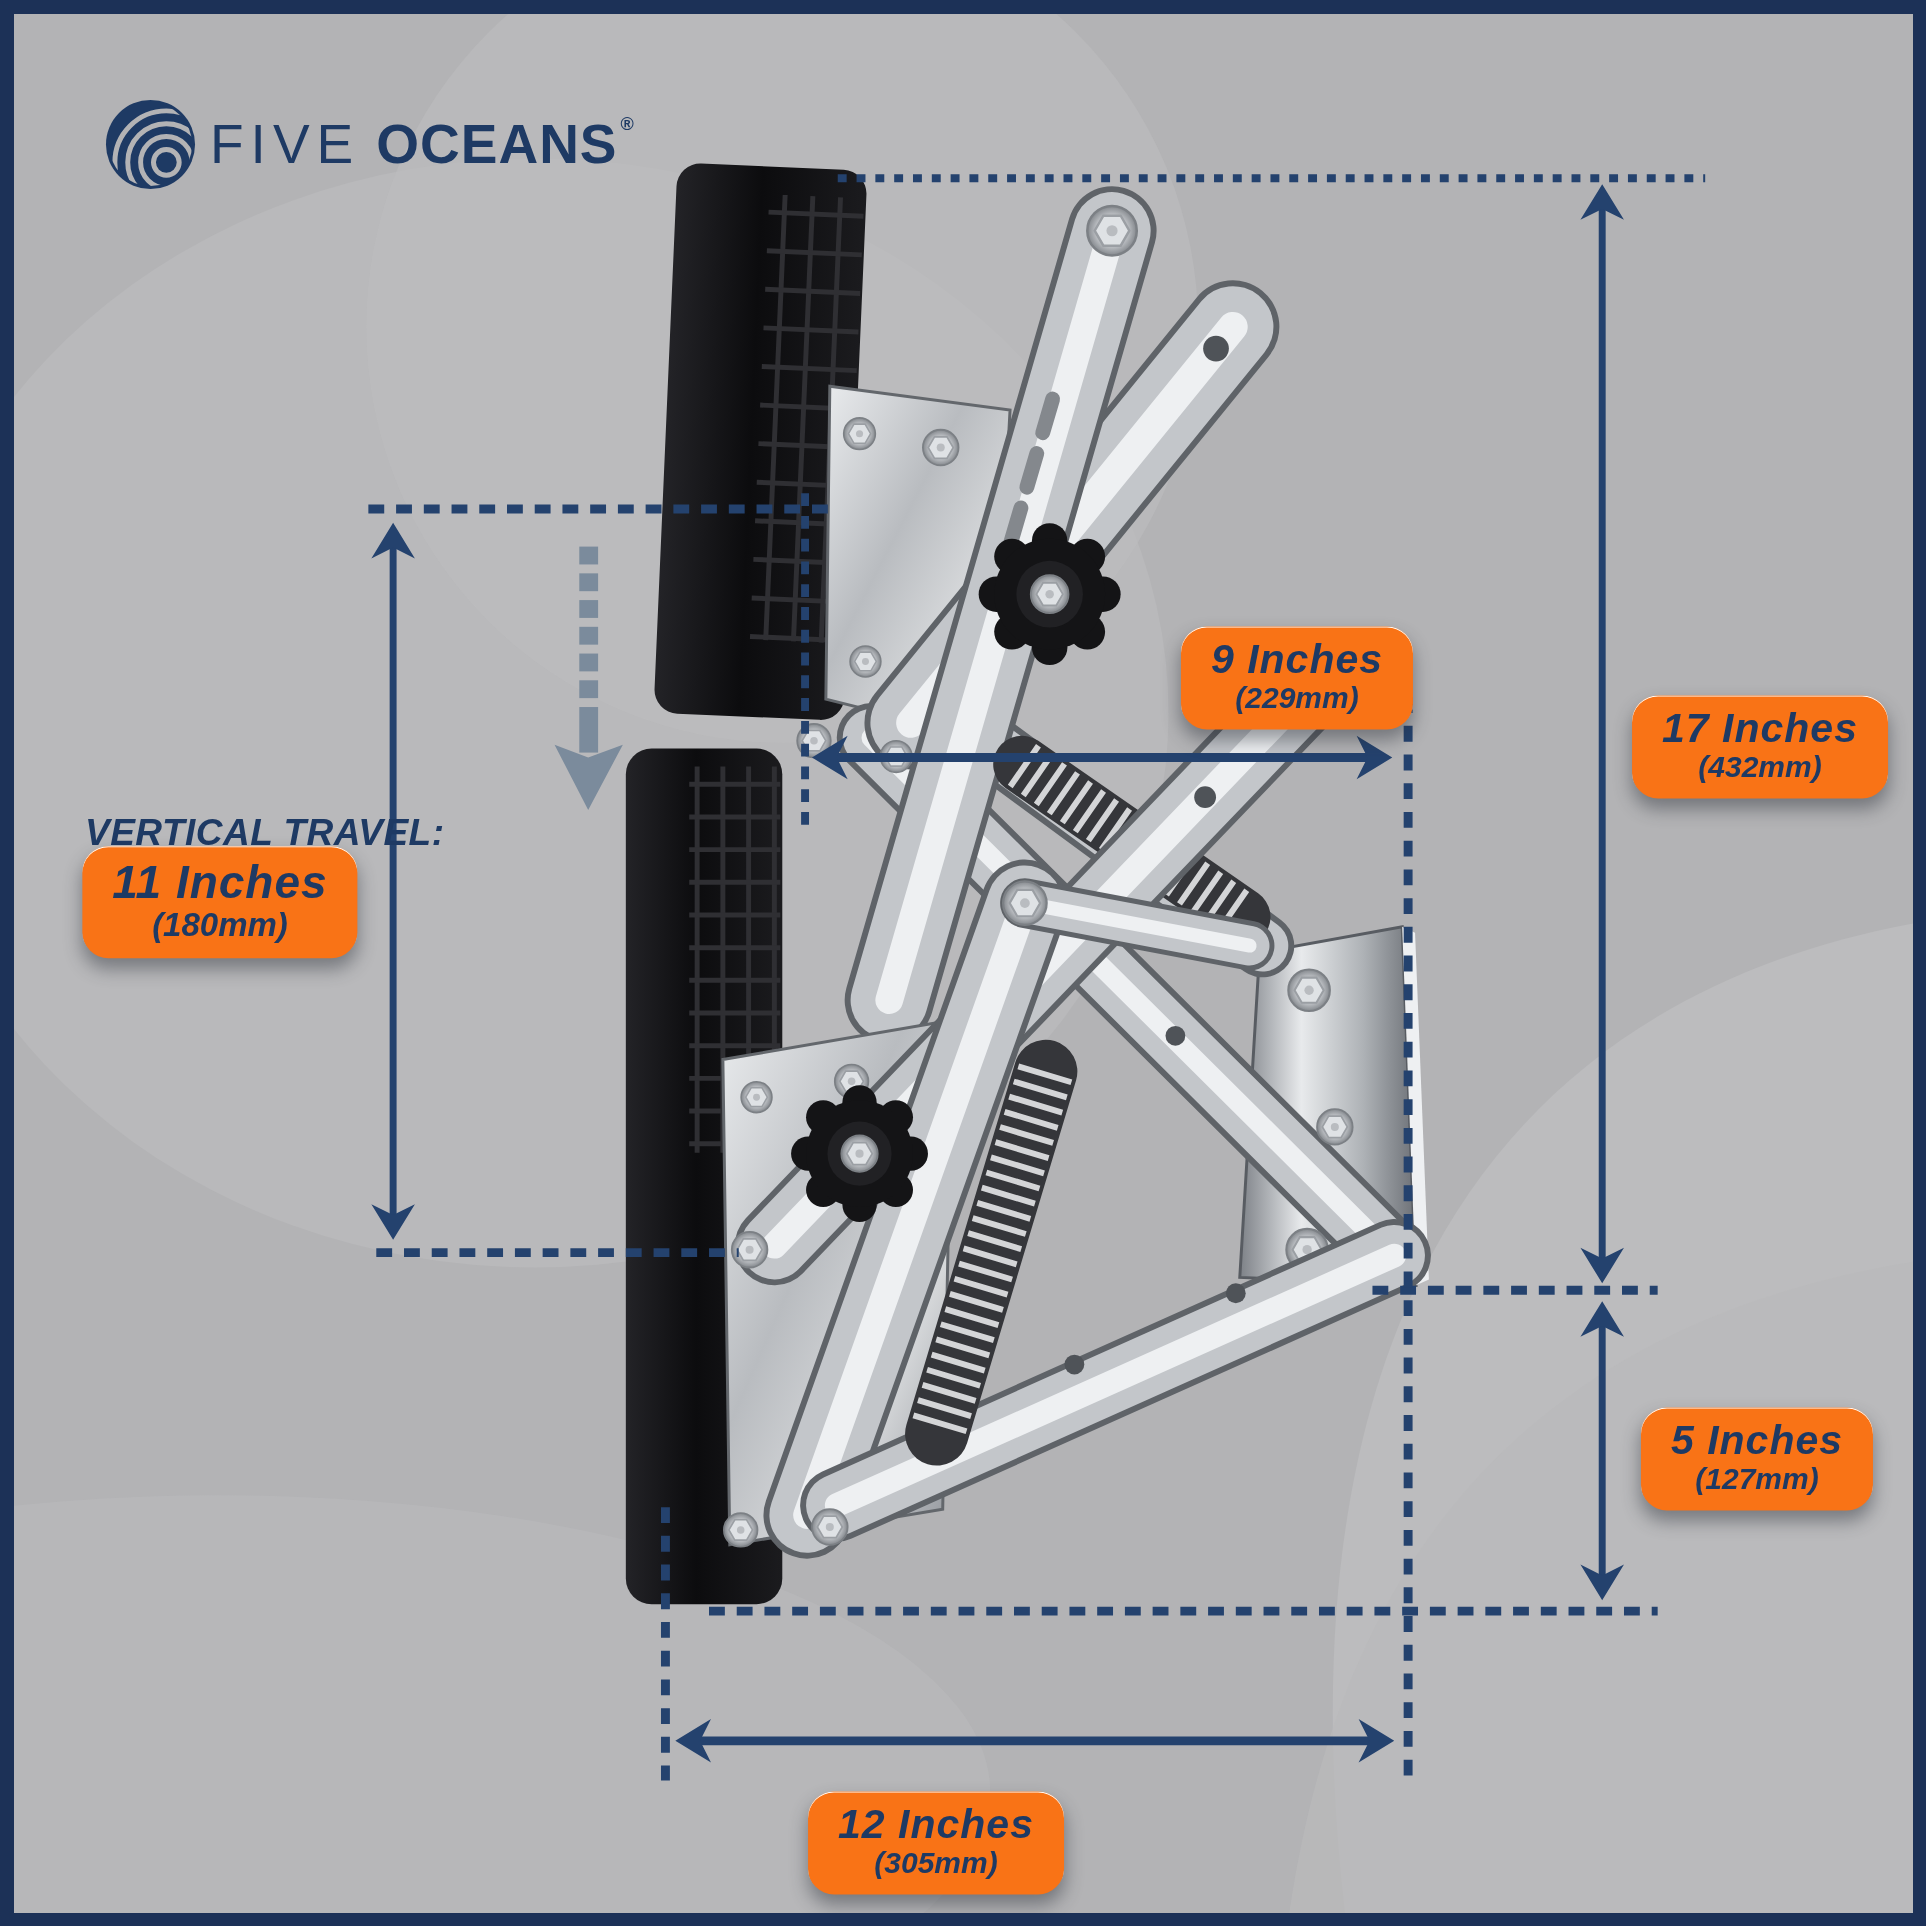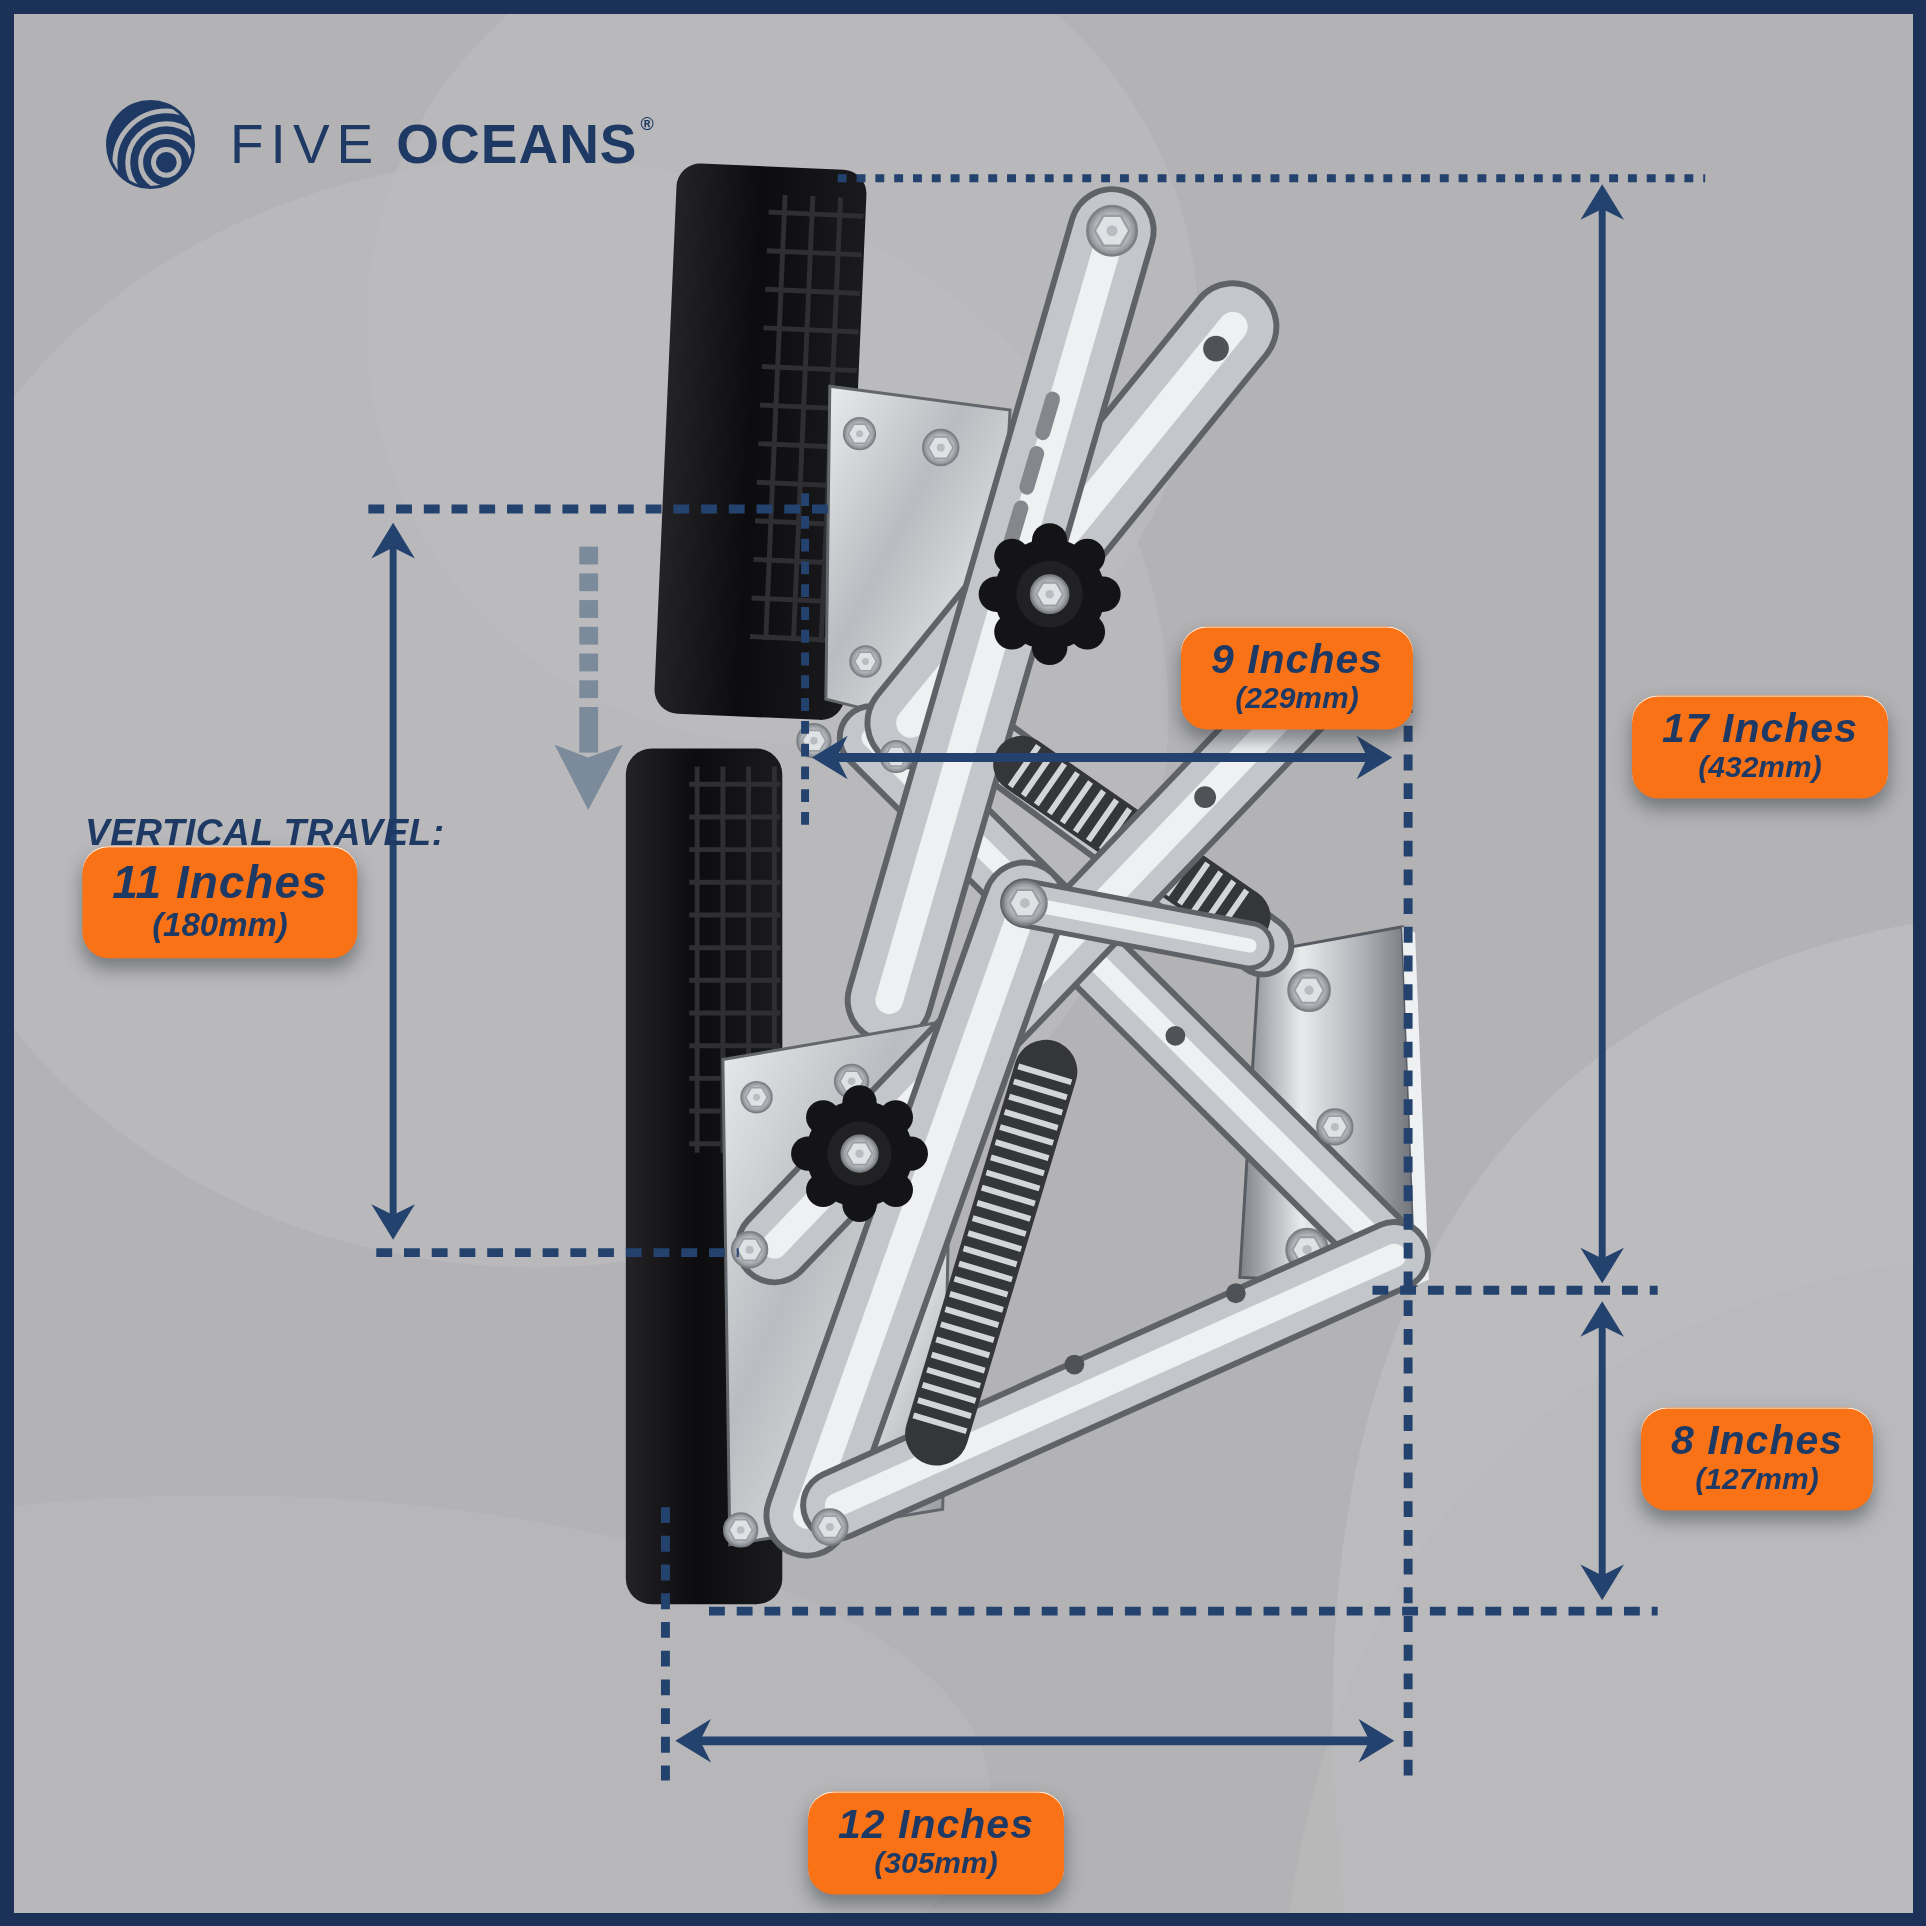--- a/index.html
+++ b/index.html
@@ -7,21 +7,21 @@
     position:relative;
     width:1927px;height:1927px;
     background:#b3b3b5;
     box-sizing:border-box;
     border:14px solid #1c3157;
     overflow:hidden;
     font-family:"Liberation Sans", sans-serif;
   }
   #scene{position:absolute;left:-14px;top:-14px;width:1927px;height:1927px;}
   
-  .logo{position:absolute;left:89px;top:83px;display:flex;align-items:center;gap:32px;}
+  .logo{position:absolute;left:89px;top:83px;display:flex;align-items:center;gap:12px;}
   .logo-text{font-size:55px;color:#1e3a64;display:flex;align-items:flex-start;line-height:1;}
   .logo-text .thin{font-weight:400;letter-spacing:7px;}
   .logo-text .bold{font-weight:700;letter-spacing:1px;margin-left:16px;}
   .logo-text sup{font-size:18px;font-weight:700;margin-left:3px;margin-top:-2px;}
   
   .pill{
     position:absolute;transform:translate(-50%,-50%);
     background:#f97316;border-radius:26px;
     box-shadow:0 10px 18px rgba(40,44,54,.45), inset 0 1px 0 #ffffff;
     padding:12px 30px 14px;text-align:center;
@@ -311,21 +311,21 @@
     <div class="val">9 Inches</div>
     <div class="sub">(229mm)</div>
   </div>
 
   <div class="pill" id="pill-seventeen">
     <div class="val">17 Inches</div>
     <div class="sub">(432mm)</div>
   </div>
 
   <div class="pill" id="pill-five">
-    <div class="val">8 Inches</div>
+    <div class="val">5 Inches</div>
     <div class="sub">(127mm)</div>
   </div>
 
   <div class="pill" id="pill-twelve">
     <div class="val">12 Inches</div>
     <div class="sub">(305mm)</div>
   </div>
 
 </div>
 

